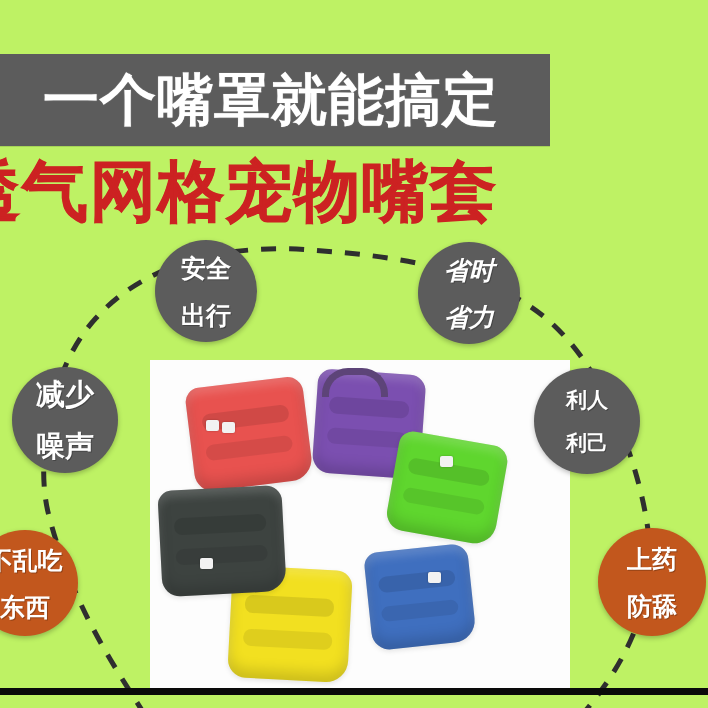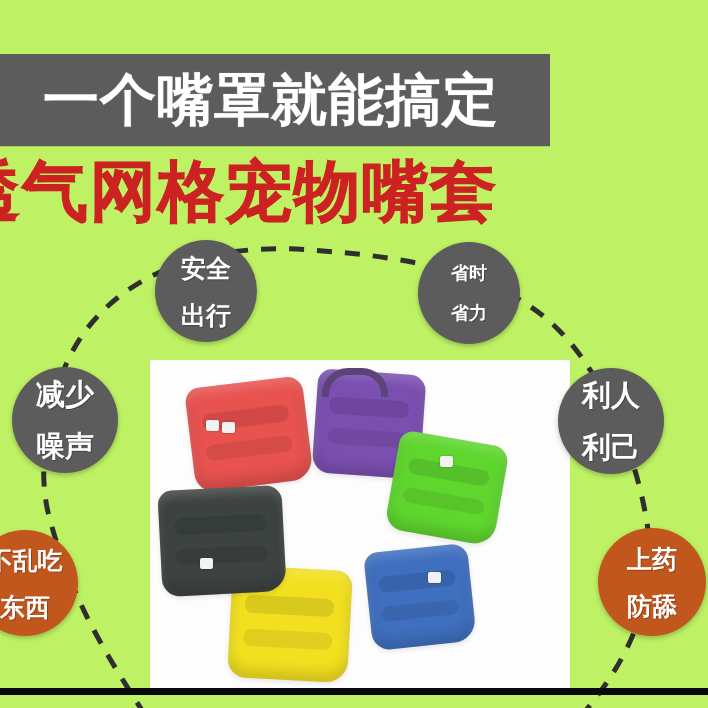--- a/index.html
+++ b/index.html
@@ -189,31 +189,31 @@
 
     <div class="muzzle" style="left:10px; top:128px; width:124px; height:106px; background:#3d4340; transform:rotate(-3deg);"></div>
     <div class="buckle" style="left:50px; top:198px;"></div>
   </div>
 
   <div class="badge badge-gray" style="left:155px; top:240px; width:102px; height:102px; font-size:25px;">
     <span>安全</span>
     <span>出行</span>
   </div>
 
-  <div class="badge badge-gray" style="left:418px; top:242px; width:102px; height:102px; font-size:18px;">
+  <div class="badge badge-gray" style="left:418px; top:242px; width:102px; height:102px; font-size:25px;font-style:italic;">
     <span>省时</span>
     <span>省力</span>
   </div>
 
   <div class="badge badge-gray" style="left:12px; top:367px; width:106px; height:106px; font-size:29px;">
     <span>减少</span>
     <span>噪声</span>
   </div>
 
-  <div class="badge badge-gray" style="left:558px; top:368px; width:106px; height:106px; font-size:29px;">
+  <div class="badge badge-gray" style="left:534px; top:368px; width:106px; height:106px; font-size:21px;">
     <span>利人</span>
     <span>利己</span>
   </div>
 
   <div class="badge badge-orange" style="left:-28px; top:530px; width:106px; height:106px; font-size:25px;">
     <span>不乱吃</span>
     <span>东西</span>
   </div>
 
   <div class="badge badge-orange" style="left:598px; top:528px; width:108px; height:108px; font-size:25px;justify-content:center;">

